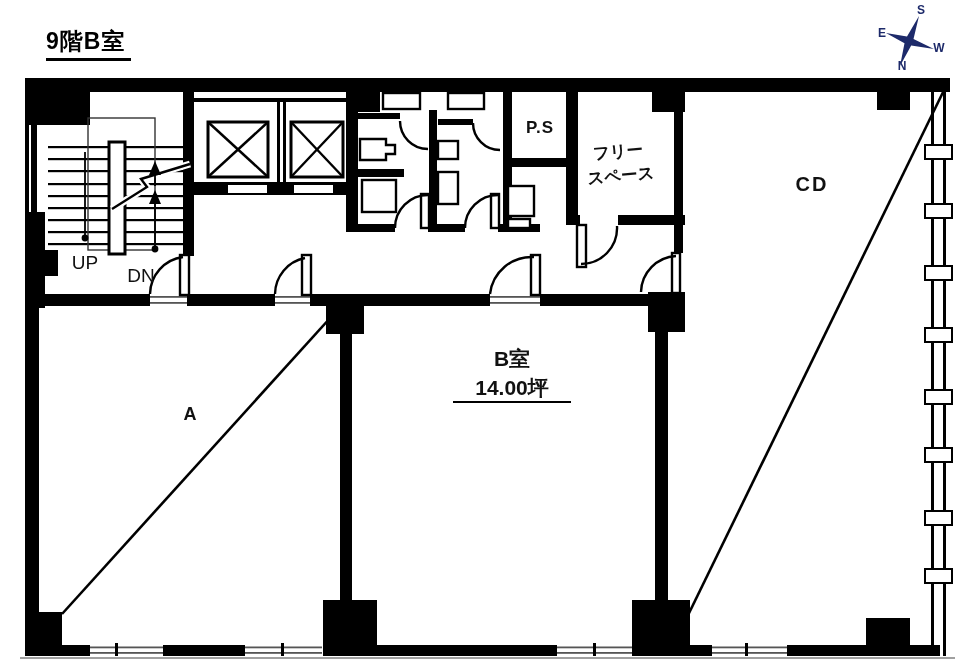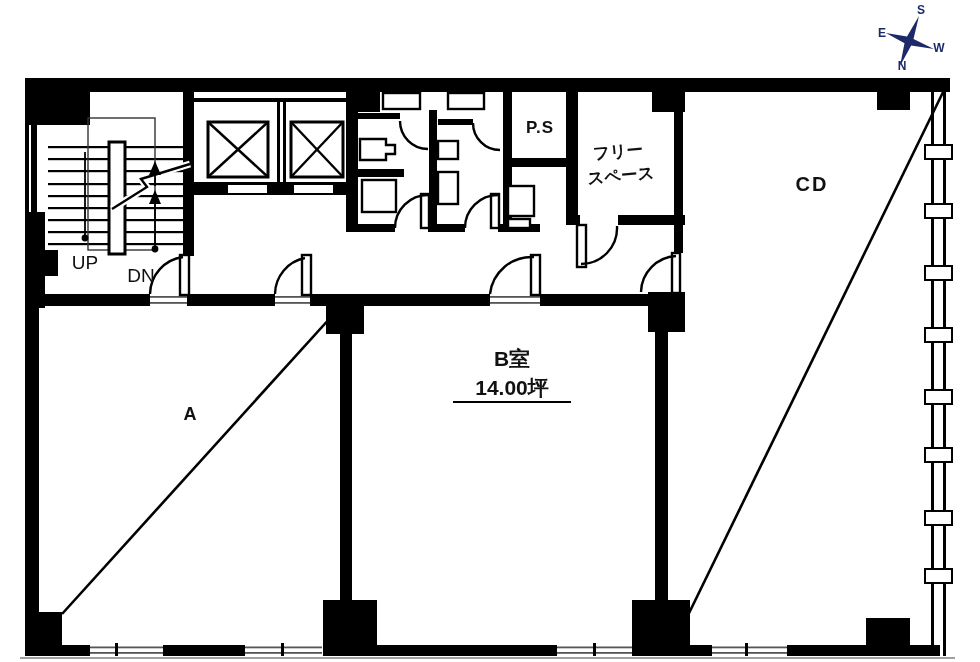--- a/index.html
+++ b/index.html
@@ -10,20 +10,21 @@
   svg{position:absolute;left:0;top:0;}
   svg text{font-family:"Liberation Sans","DejaVu Sans",sans-serif;fill:#111;}
   .navy{fill:#1d2a6a;}
   .navytxt{fill:#1d2a6a;font-weight:600;}
 </style>
 </head>
 <body>
 
 <div class="stage">
 
+  <div class="plan-title">9階B室</div>
 
   <svg width="980" height="662" viewBox="0 0 980 662">
 
     <g fill="#000">
       <rect x="25" y="78" width="925" height="14"></rect>
       <rect x="25" y="78" width="65" height="47"></rect>
       <rect x="25" y="78" width="4" height="578"></rect>
       <rect x="31" y="112" width="6" height="100"></rect>
       <rect x="25" y="212" width="20" height="40"></rect>
       <rect x="25" y="250" width="33" height="26"></rect>

